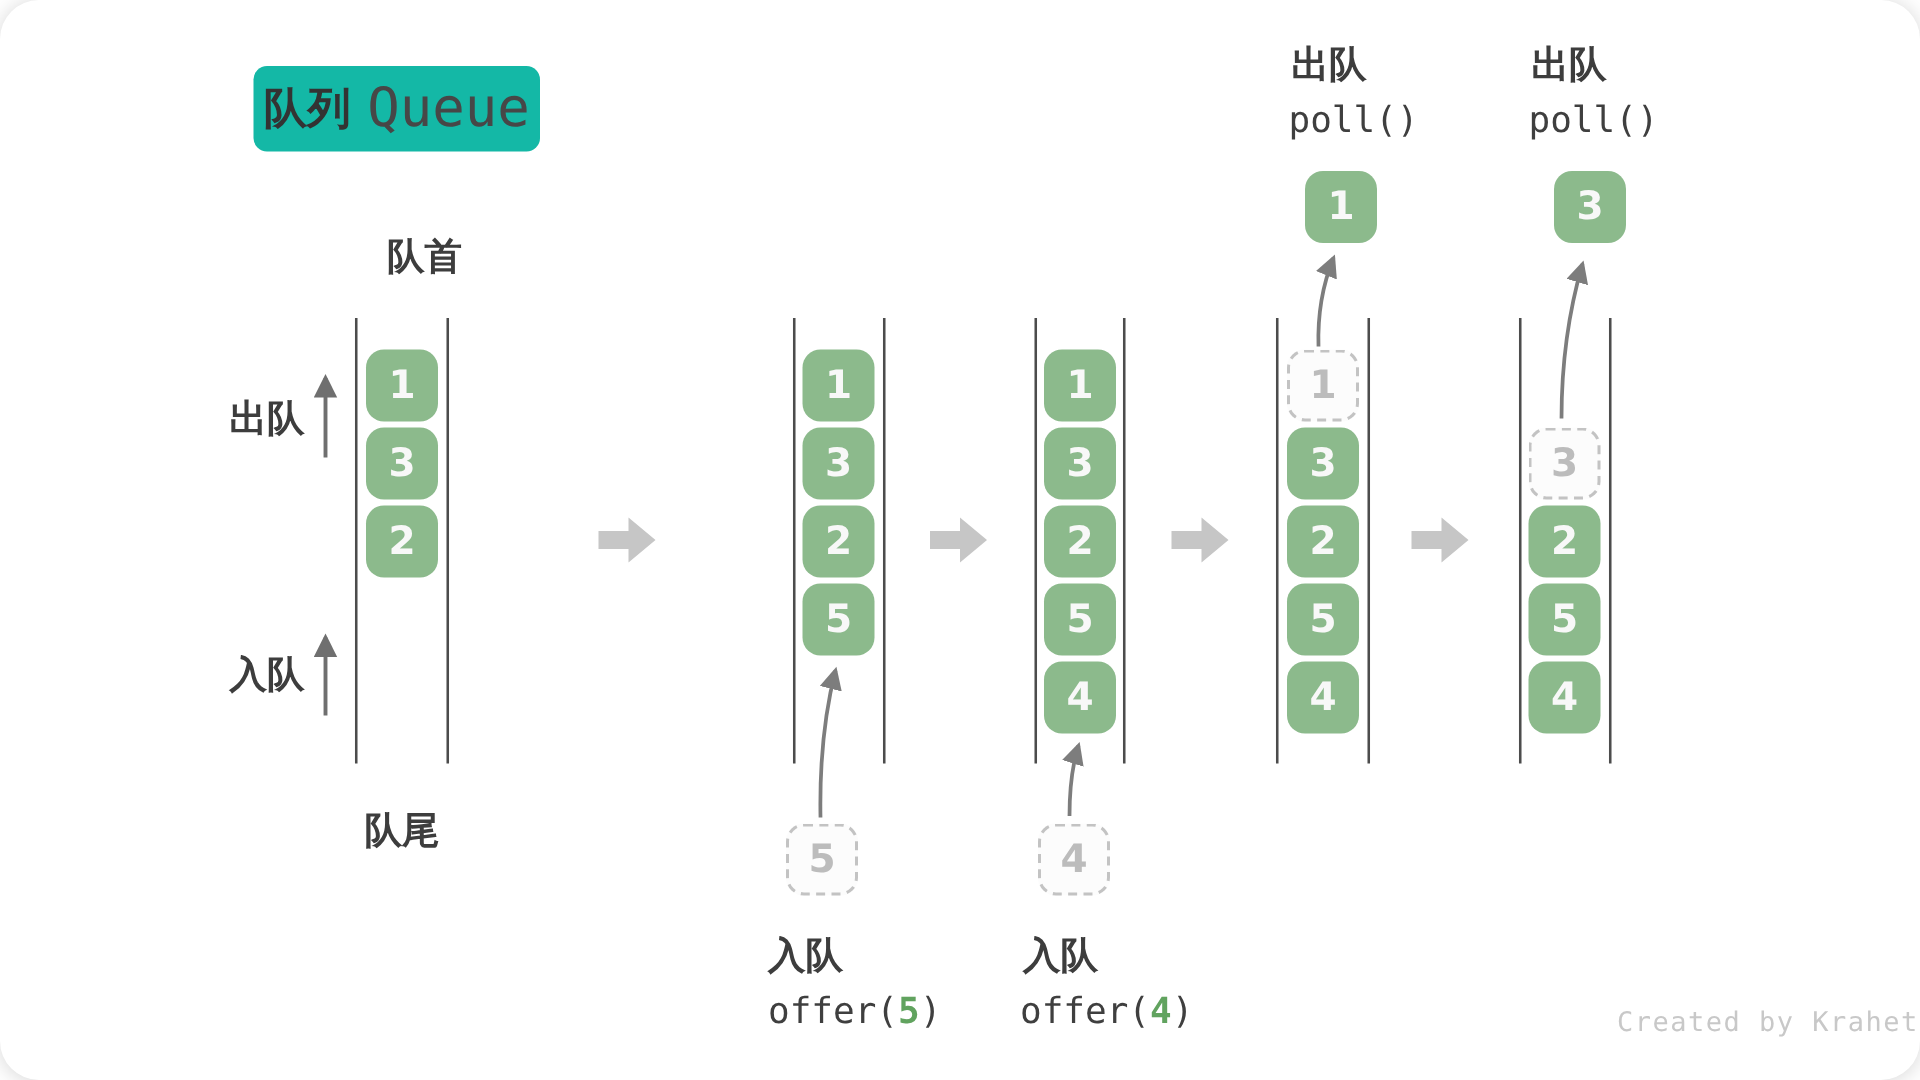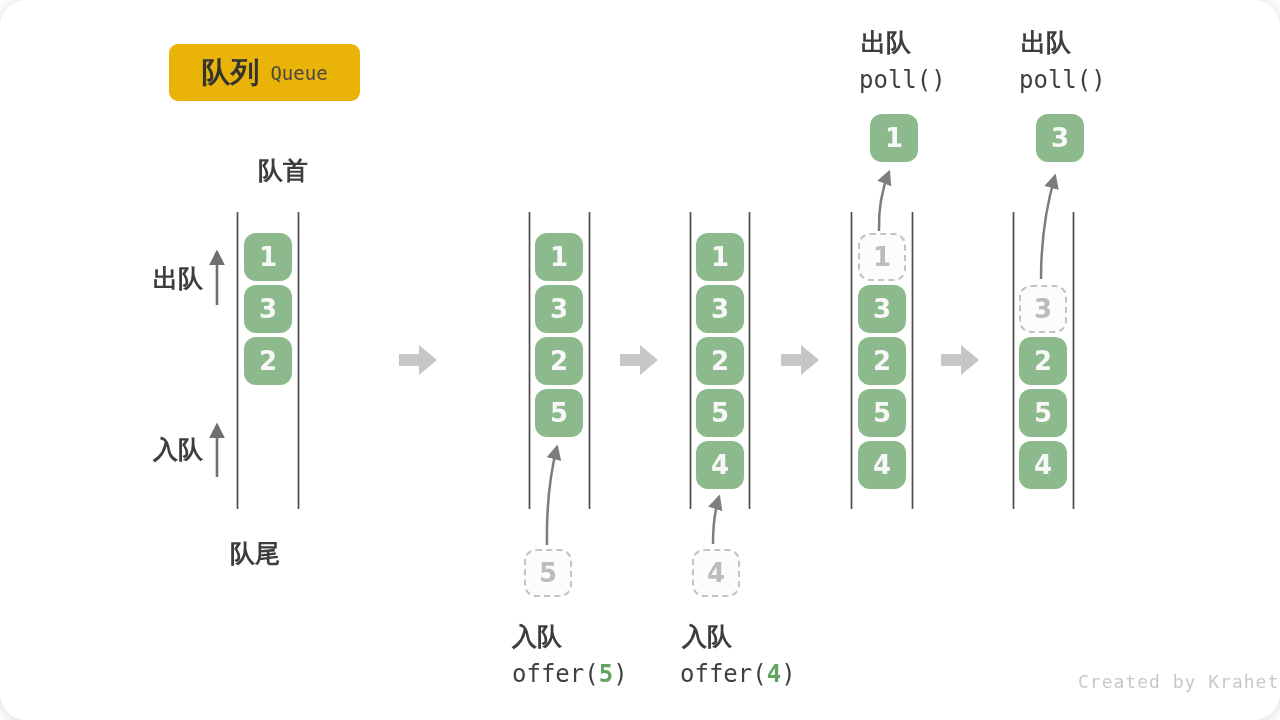--- a/index.html
+++ b/index.html
@@ -5,24 +5,24 @@
   html,body{margin:0;padding:0;background:#ffffff;}
   .canvas{
     position:relative;width:1280px;height:720px;background:#ffffff;
     border-radius:26px;box-shadow:0 1px 14px rgba(0,0,0,.16);
     overflow:hidden;font-family:"Liberation Sans",sans-serif;
   }
   .svg-layer{position:absolute;left:0;top:0;width:1280px;height:720px;pointer-events:none;}
 
   .badge{
     position:absolute;left:169px;top:44px;width:191px;height:57px;
-    background:#eab308;border-radius:9px;display:flex;align-items:center;justify-content:center;gap:11px;
+    background:#14b8a6;border-radius:9px;display:flex;align-items:center;justify-content:center;gap:11px;
   }
   .badge .zh{font-size:29px;font-weight:bold;color:#333;}
-  .badge .en{font-size:19px;color:#474747;font-family:"DejaVu Sans Mono",monospace;}
+  .badge .en{font-size:36px;color:#474747;font-family:"DejaVu Sans Mono",monospace;}
 
   .cjk{position:absolute;font-size:25px;font-weight:bold;color:#3d3d3d;white-space:nowrap;}
 
   .qbox{
     position:absolute;width:48px;height:48px;border-radius:12px;background:#8cba8c;
     display:flex;align-items:center;justify-content:center;
     color:#f8f8f8;font-size:26px;font-weight:bold;font-family:"DejaVu Sans",sans-serif;
   }
   .qbox.dashed{
     background:#fcfcfc;border:2px dashed #c3c3c3;color:#bcbcbc;
@@ -84,21 +84,21 @@
   </svg>
 
   <div class="badge">
     <span class="zh">队列</span>
     <span class="en">Queue</span>
   </div>
 
   <div class="cjk" style="left:258px;top:154px;">队首</div>
   <div class="cjk" style="left:153px;top:262px;">出队</div>
   <div class="cjk" style="left:153px;top:433px;">入队</div>
-  <div class="cjk" style="left:230px;top:537px;">队尾</div>
+  <div class="cjk" style="left:243px;top:537px;">队尾</div>
 
   <div class="qbox" style="left:244px;top:233px;">1</div>
   <div class="qbox" style="left:244px;top:285px;">3</div>
   <div class="qbox" style="left:244px;top:337px;">2</div>
 
   <div class="qbox" style="left:535px;top:233px;">1</div>
   <div class="qbox" style="left:535px;top:285px;">3</div>
   <div class="qbox" style="left:535px;top:337px;">2</div>
   <div class="qbox" style="left:535px;top:389px;">5</div>
   <div class="qbox dashed" style="left:524px;top:549px;">5</div>

